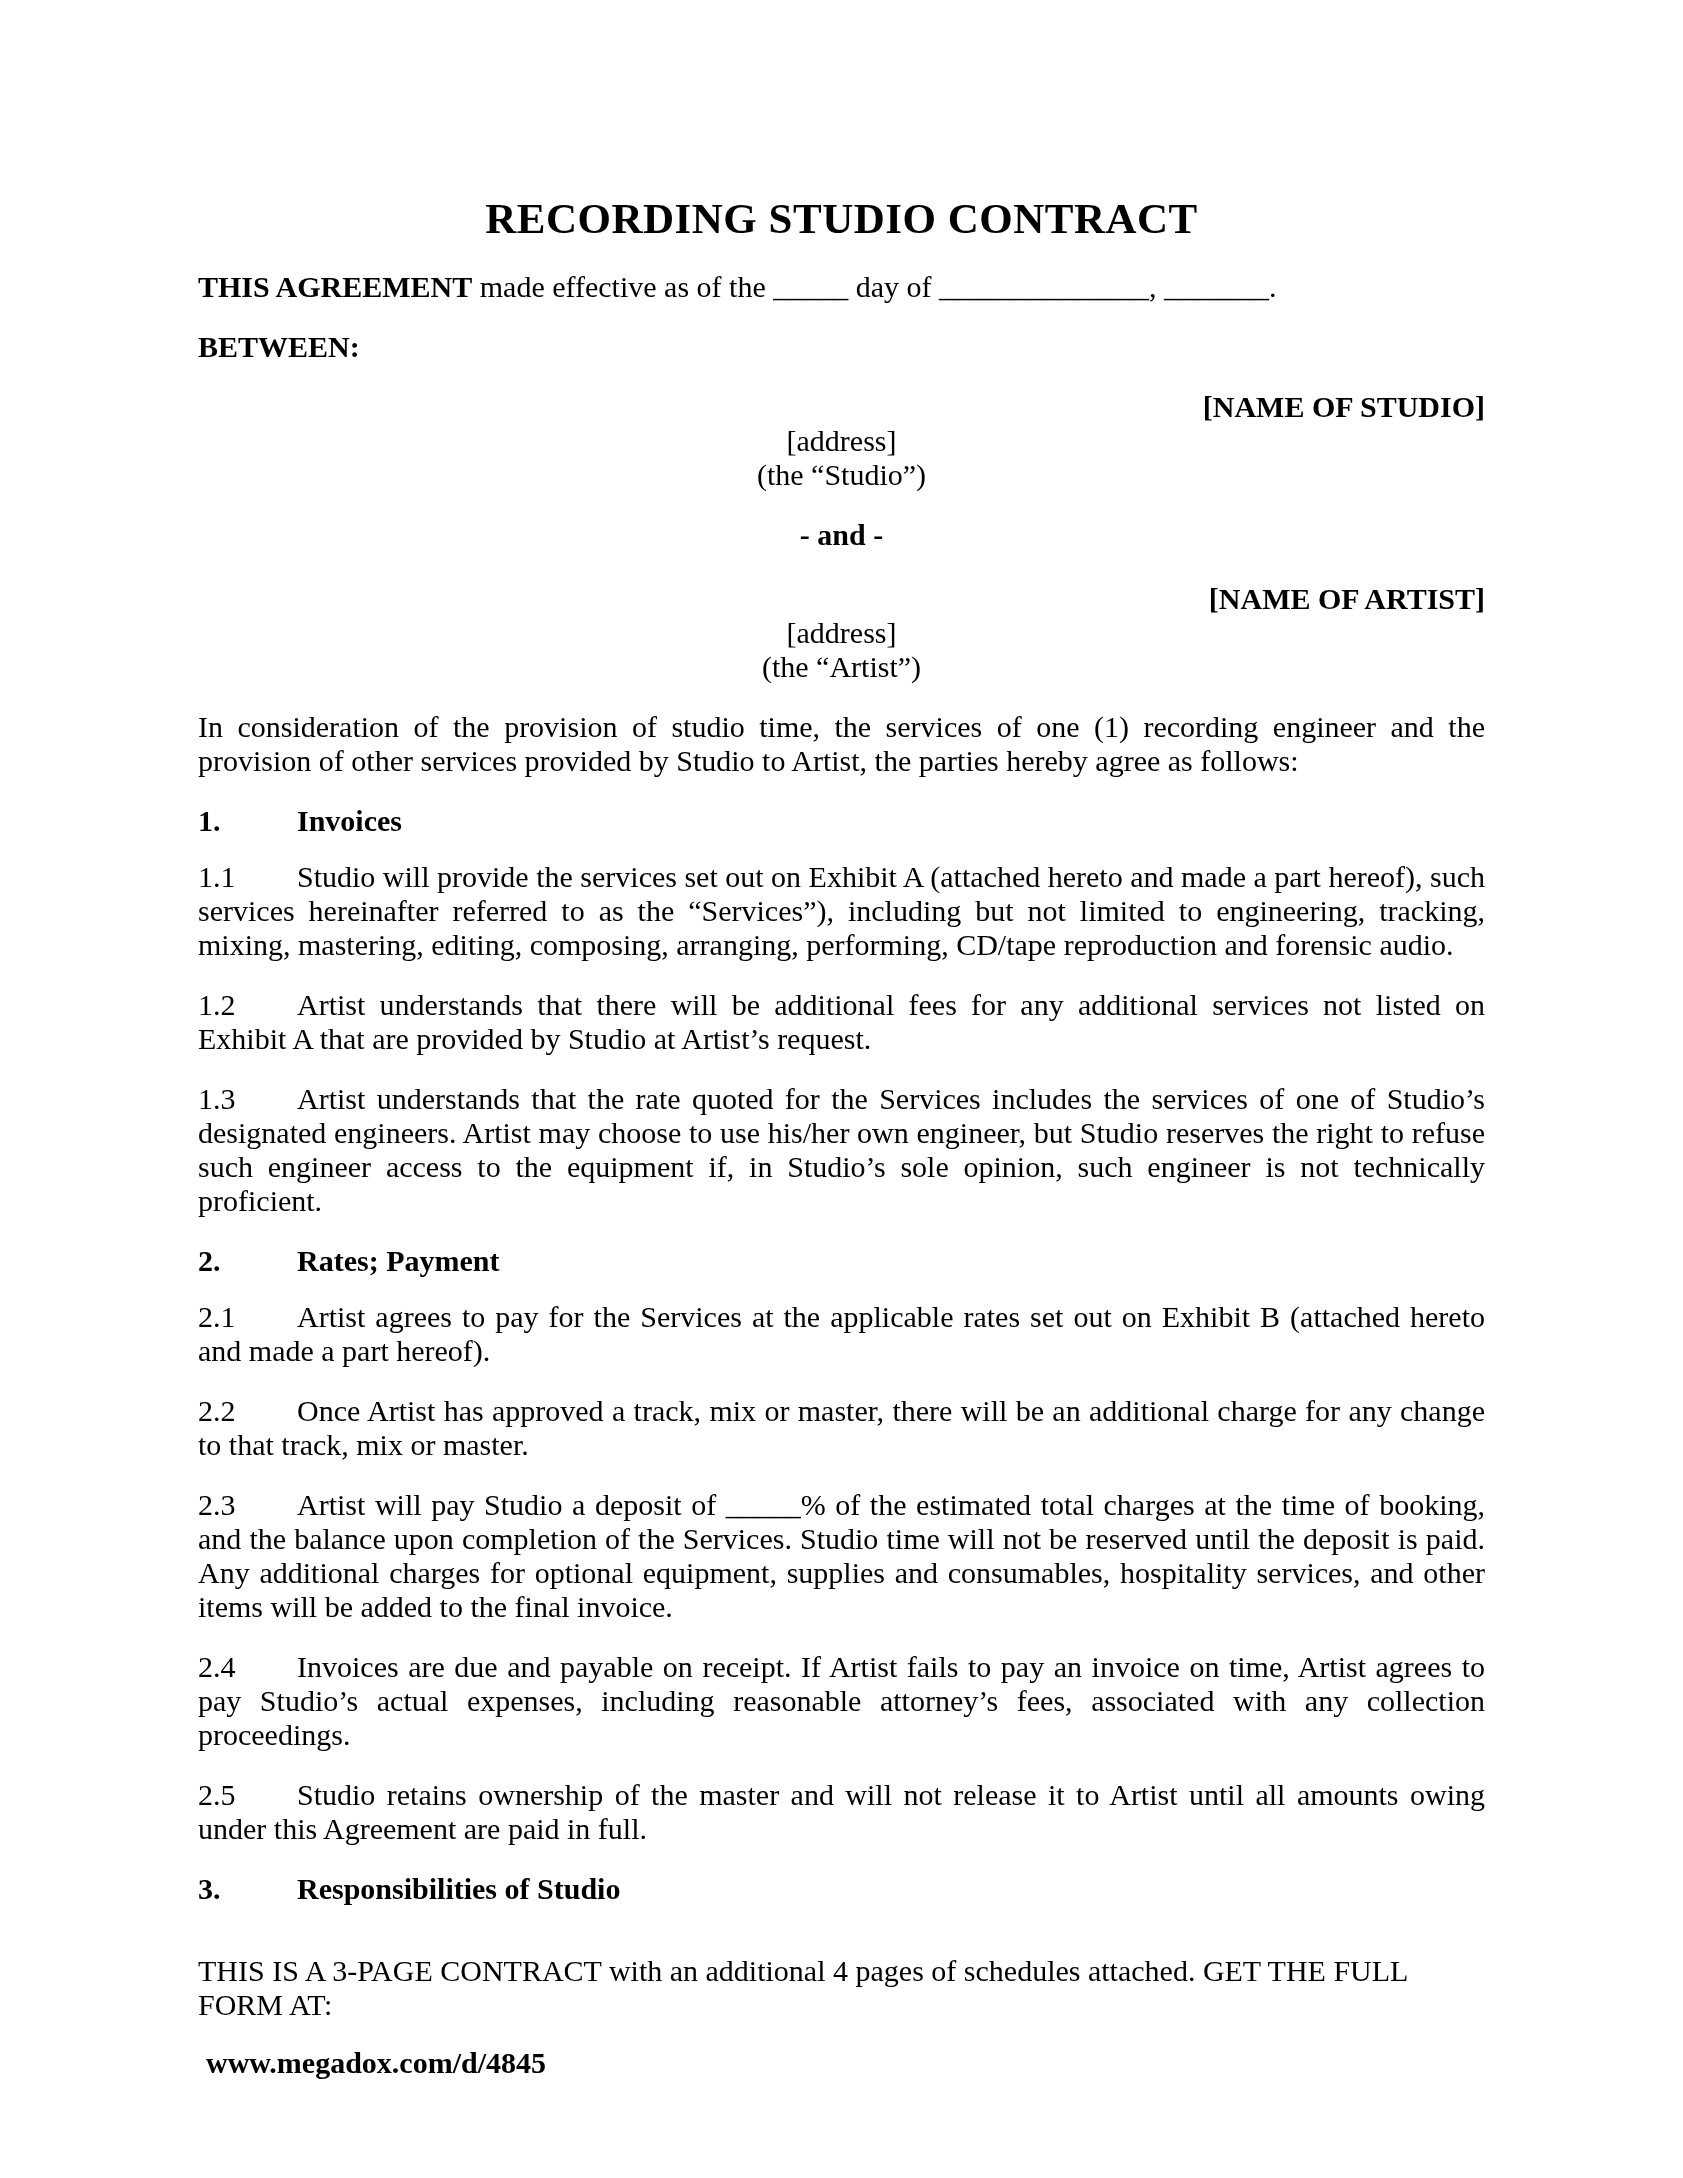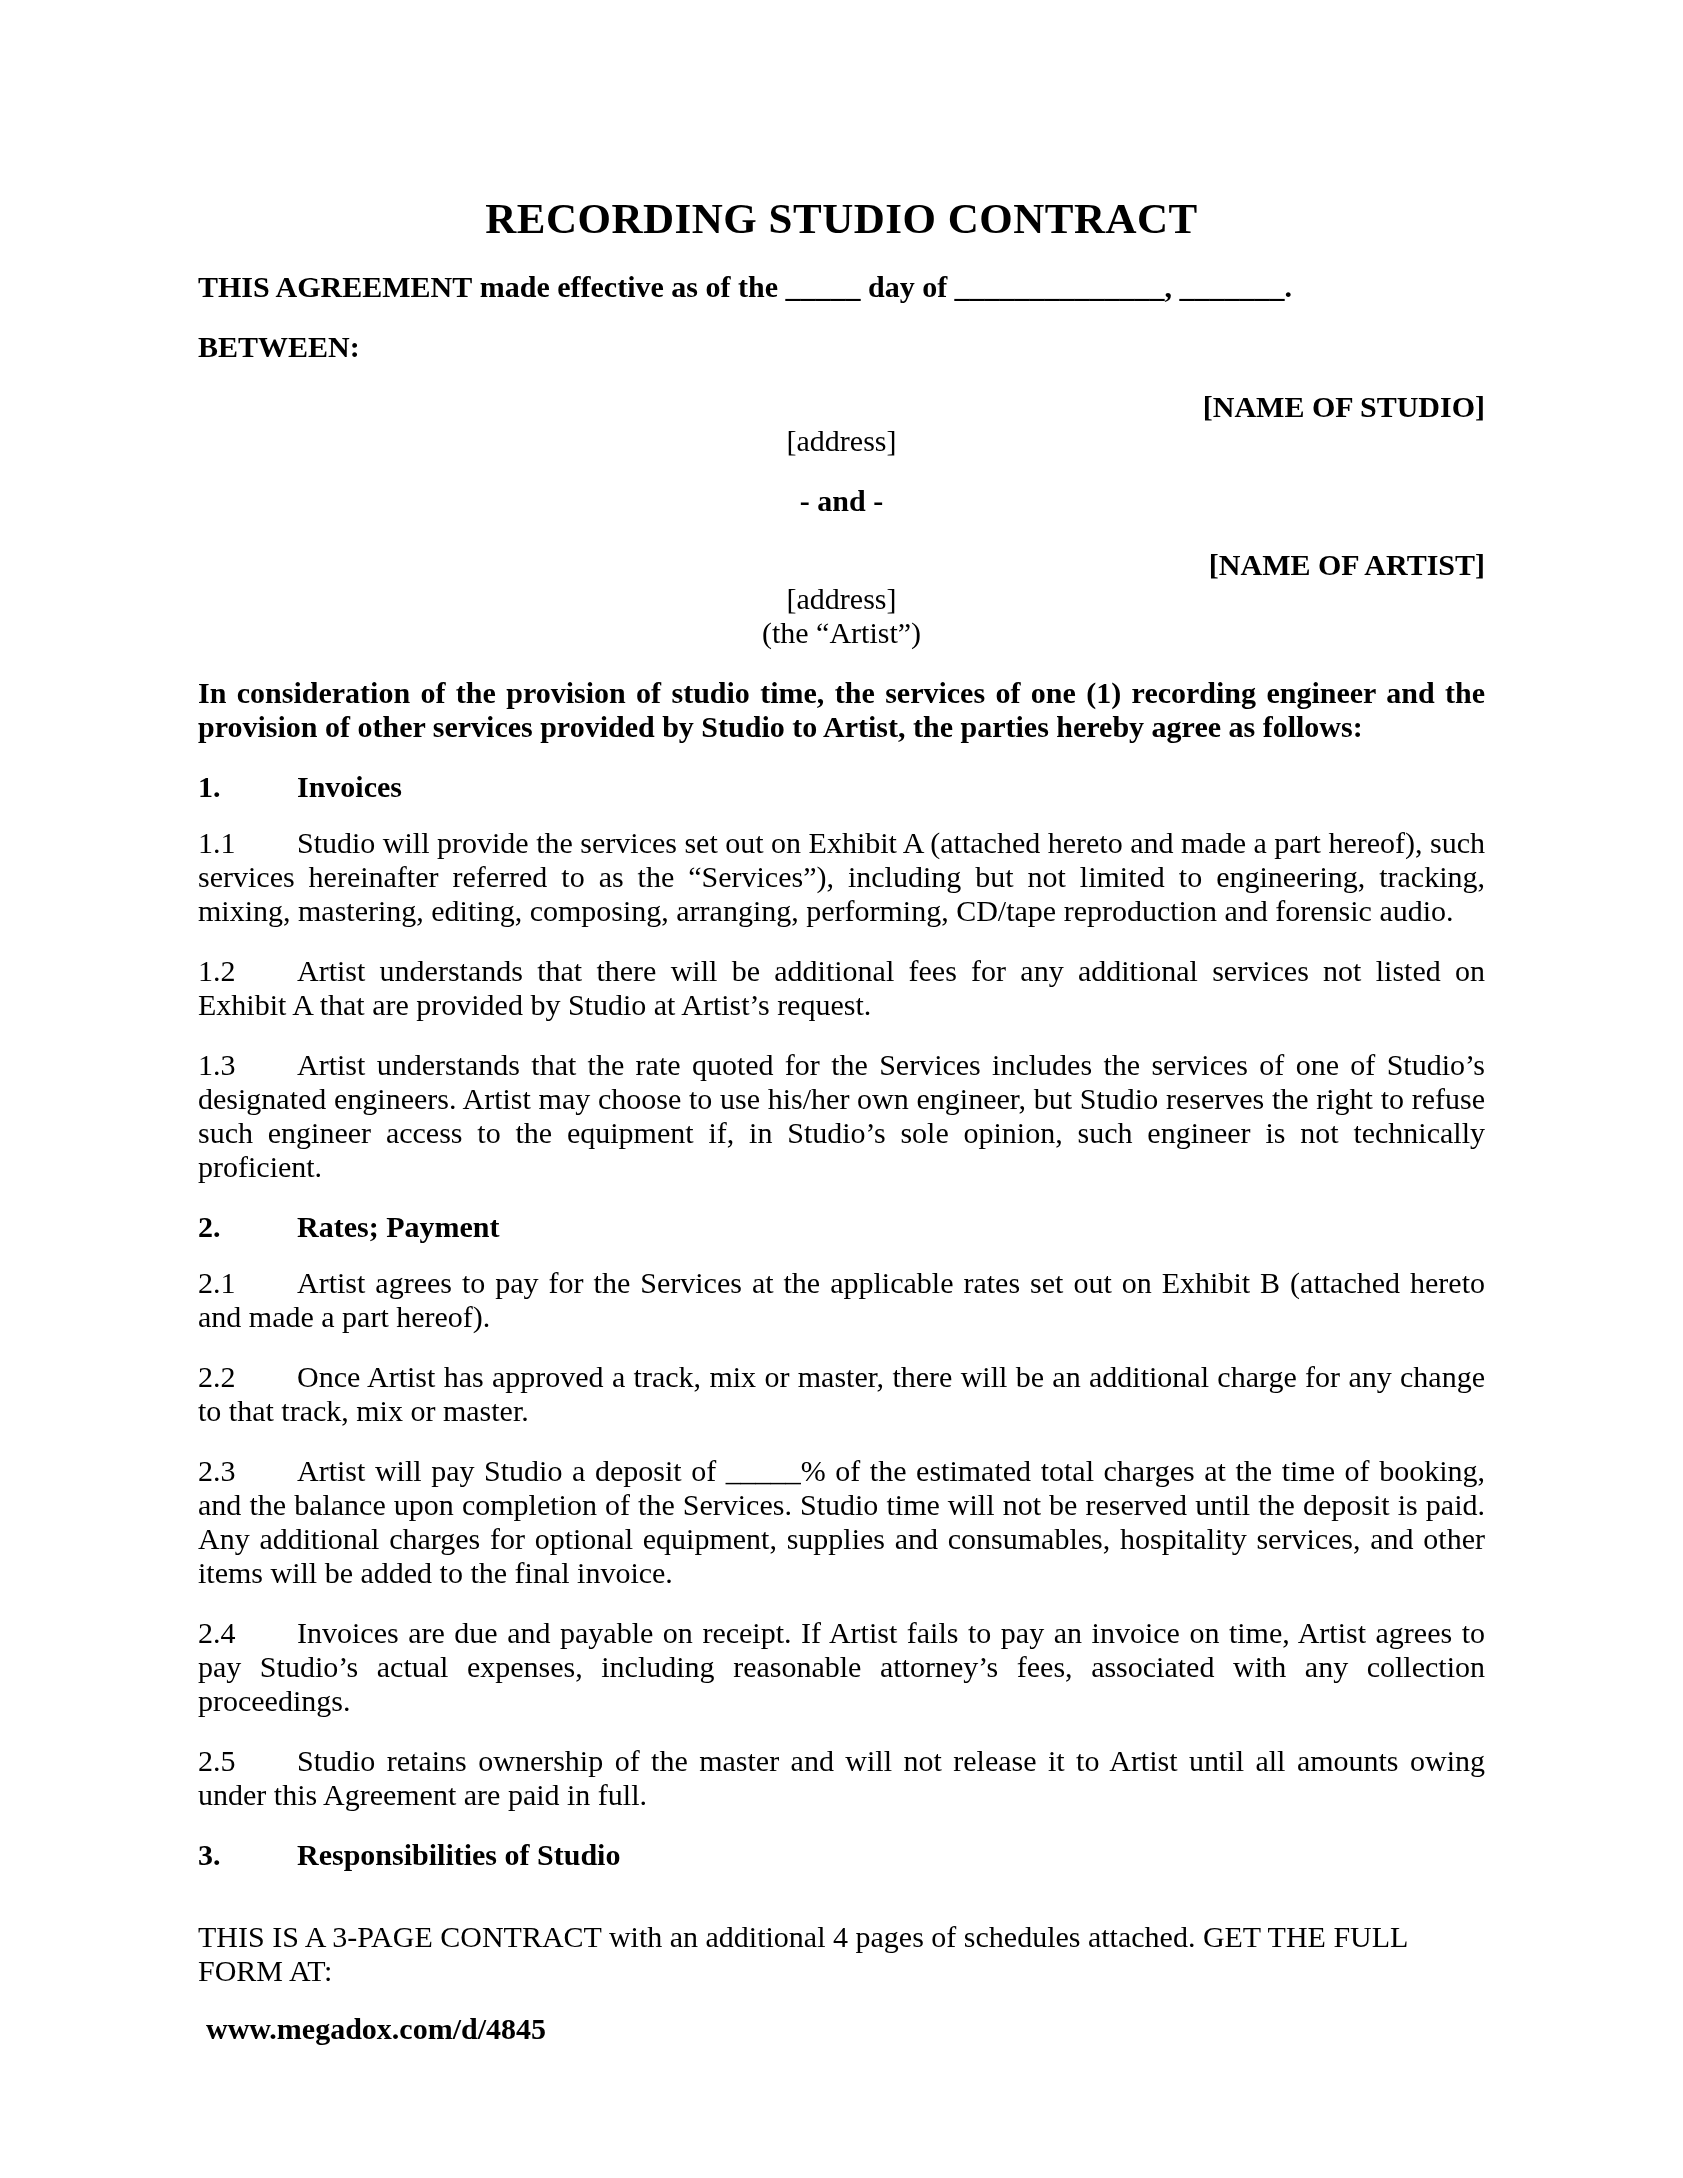--- a/index.html
+++ b/index.html
@@ -25,21 +25,20 @@
     font-size: 43px;
     line-height: 50px;
     font-weight: bold;
     text-align: center;
     letter-spacing: 0.5px;
     margin: 0 0 26px 0;
   }
   p.doc {
     margin: 0 0 26px 0;
     text-align: justify;
-    font-weight: bold;
   }
   .party {
     text-align: center;
     margin: 0 0 26px 0;
   }
   .party p {
     margin: 0;
   }
   .party .party-name {
     font-weight: bold;
@@ -79,20 +78,21 @@
 
   <h1 class="title">RECORDING STUDIO CONTRACT</h1>
 
   <p class="doc"><strong>THIS AGREEMENT</strong><span> made effective as of the _____ day of ______________, _______.</span></p>
 
   <p class="doc"><strong>BETWEEN:</strong></p>
 
   <div class="party">
     <p class="party-name">[NAME OF STUDIO]</p>
     <p>[address]</p>
+    <p>(the “Studio”)</p>
   </div>
 
   <p class="separator">- and -</p>
 
   <div class="party">
     <p class="party-name">[NAME OF ARTIST]</p>
     <p>[address]</p>
     <p>(the “Artist”)</p>
   </div>
 

